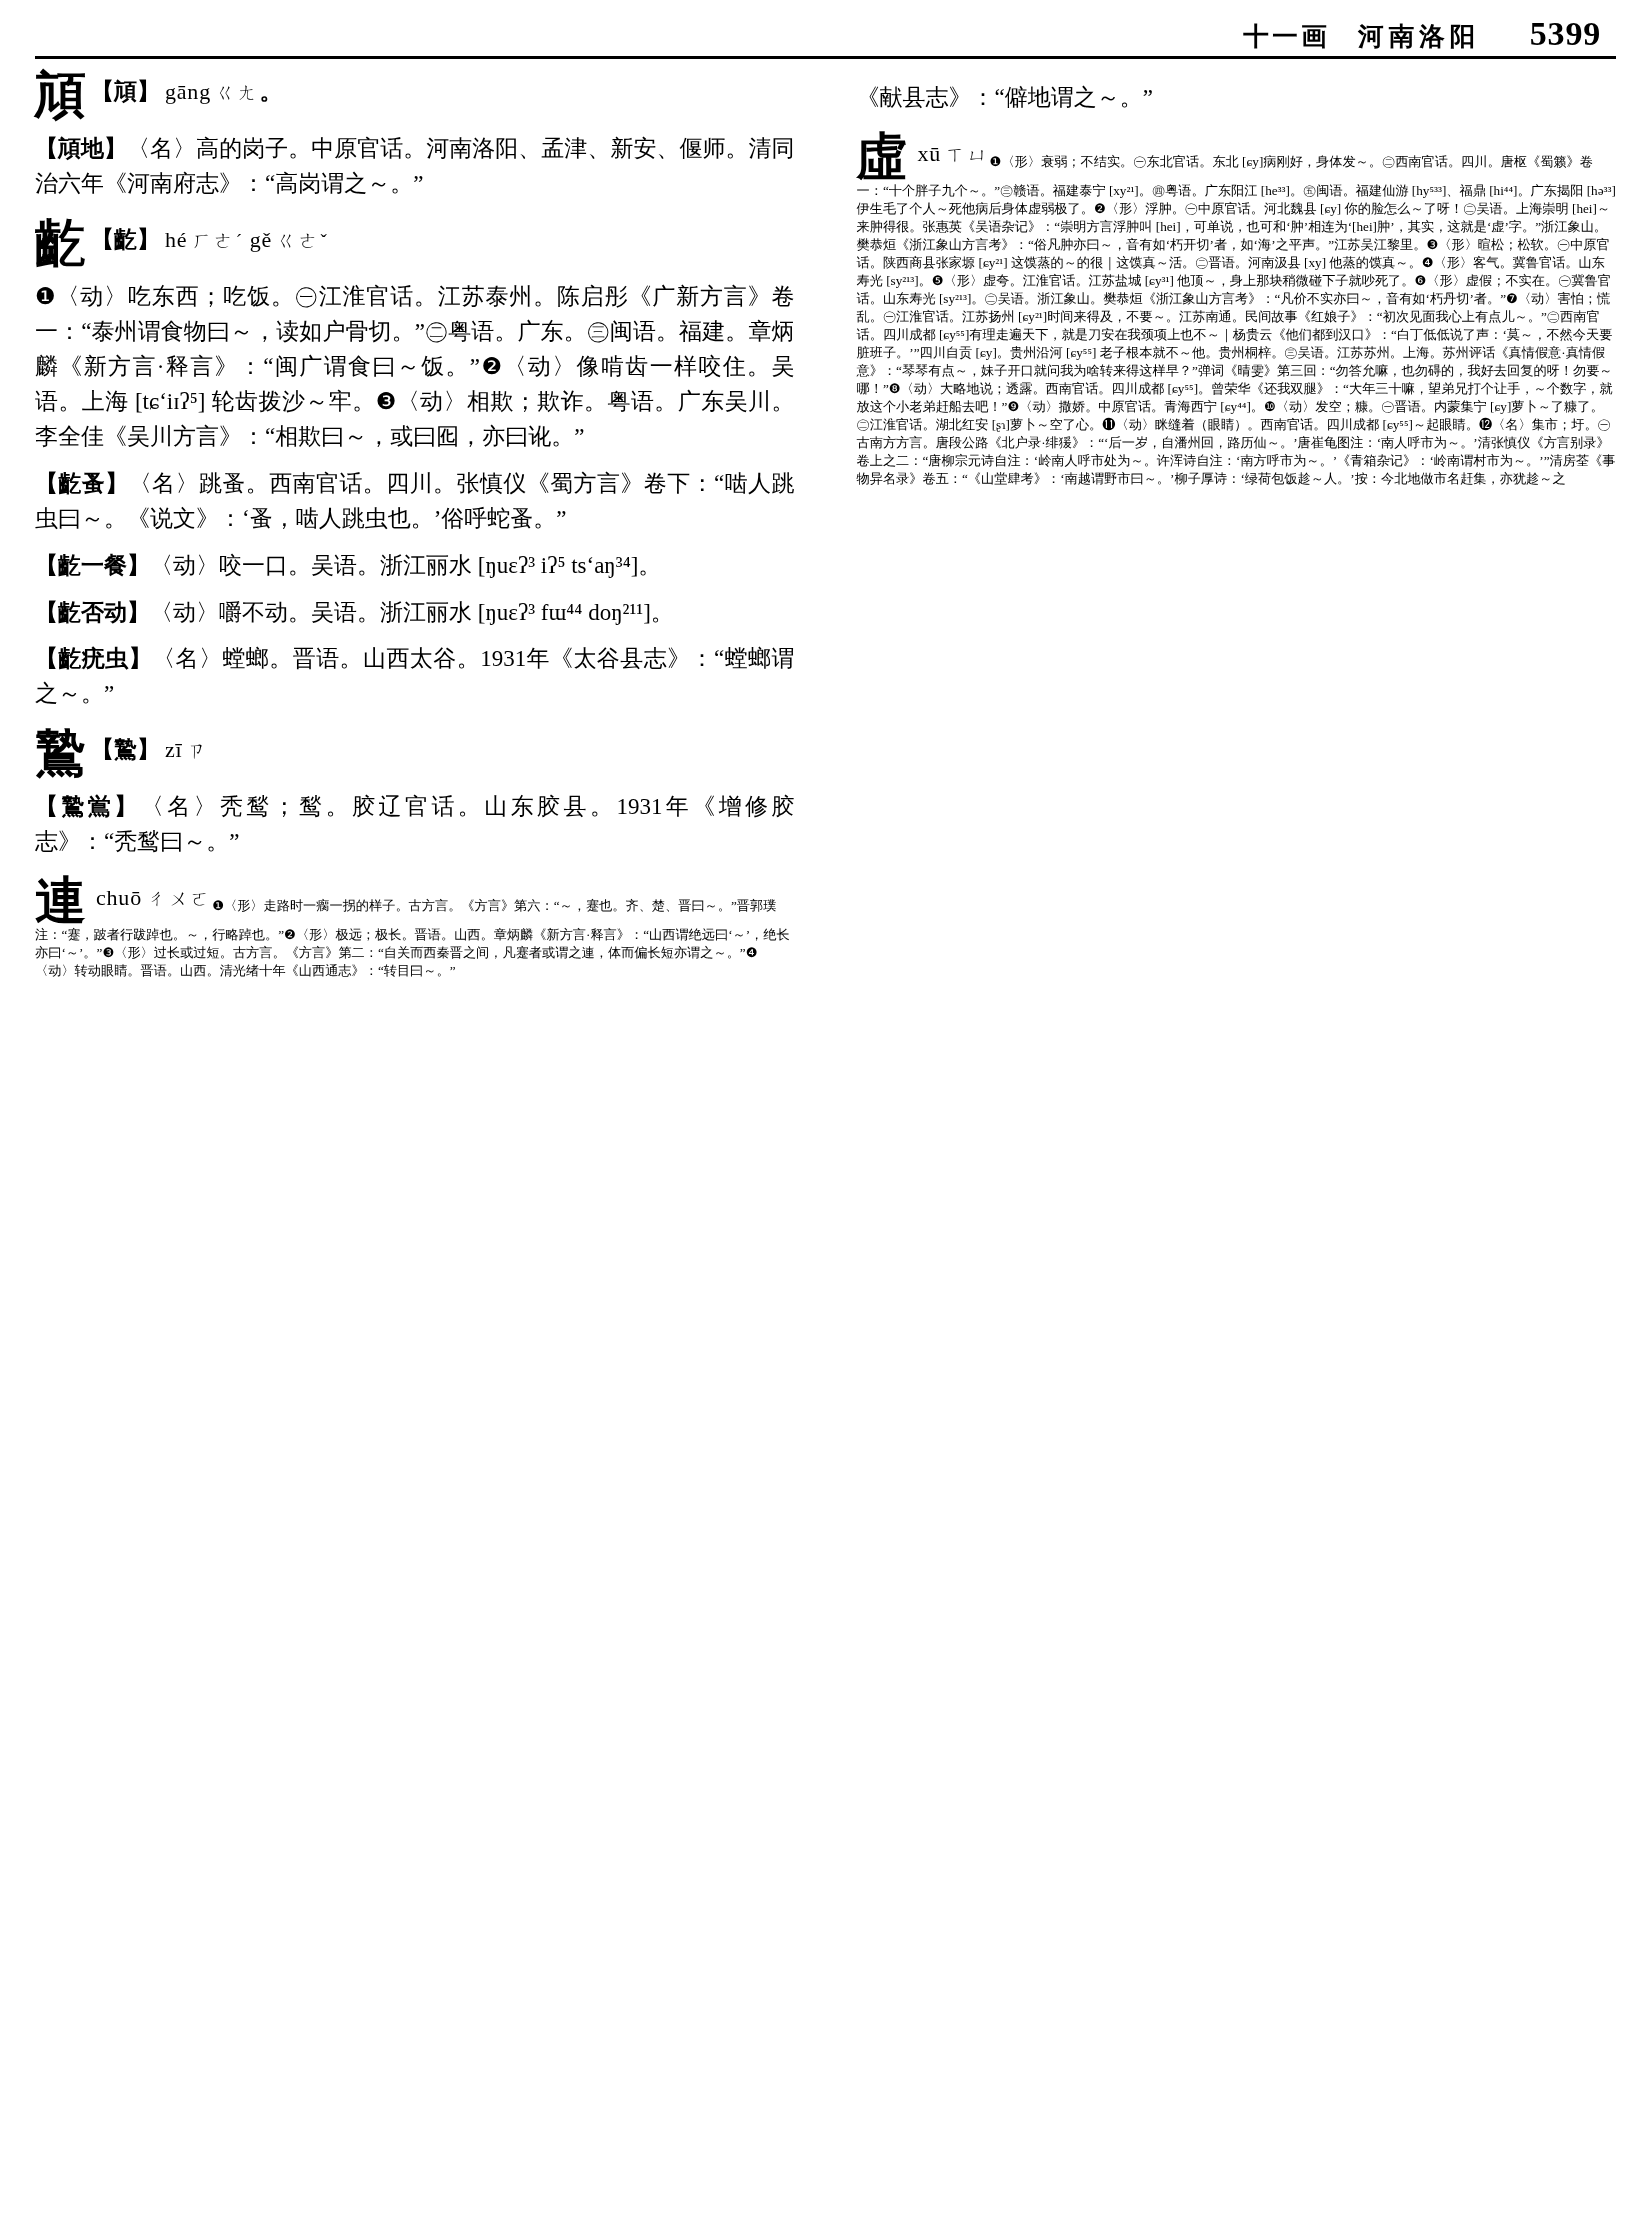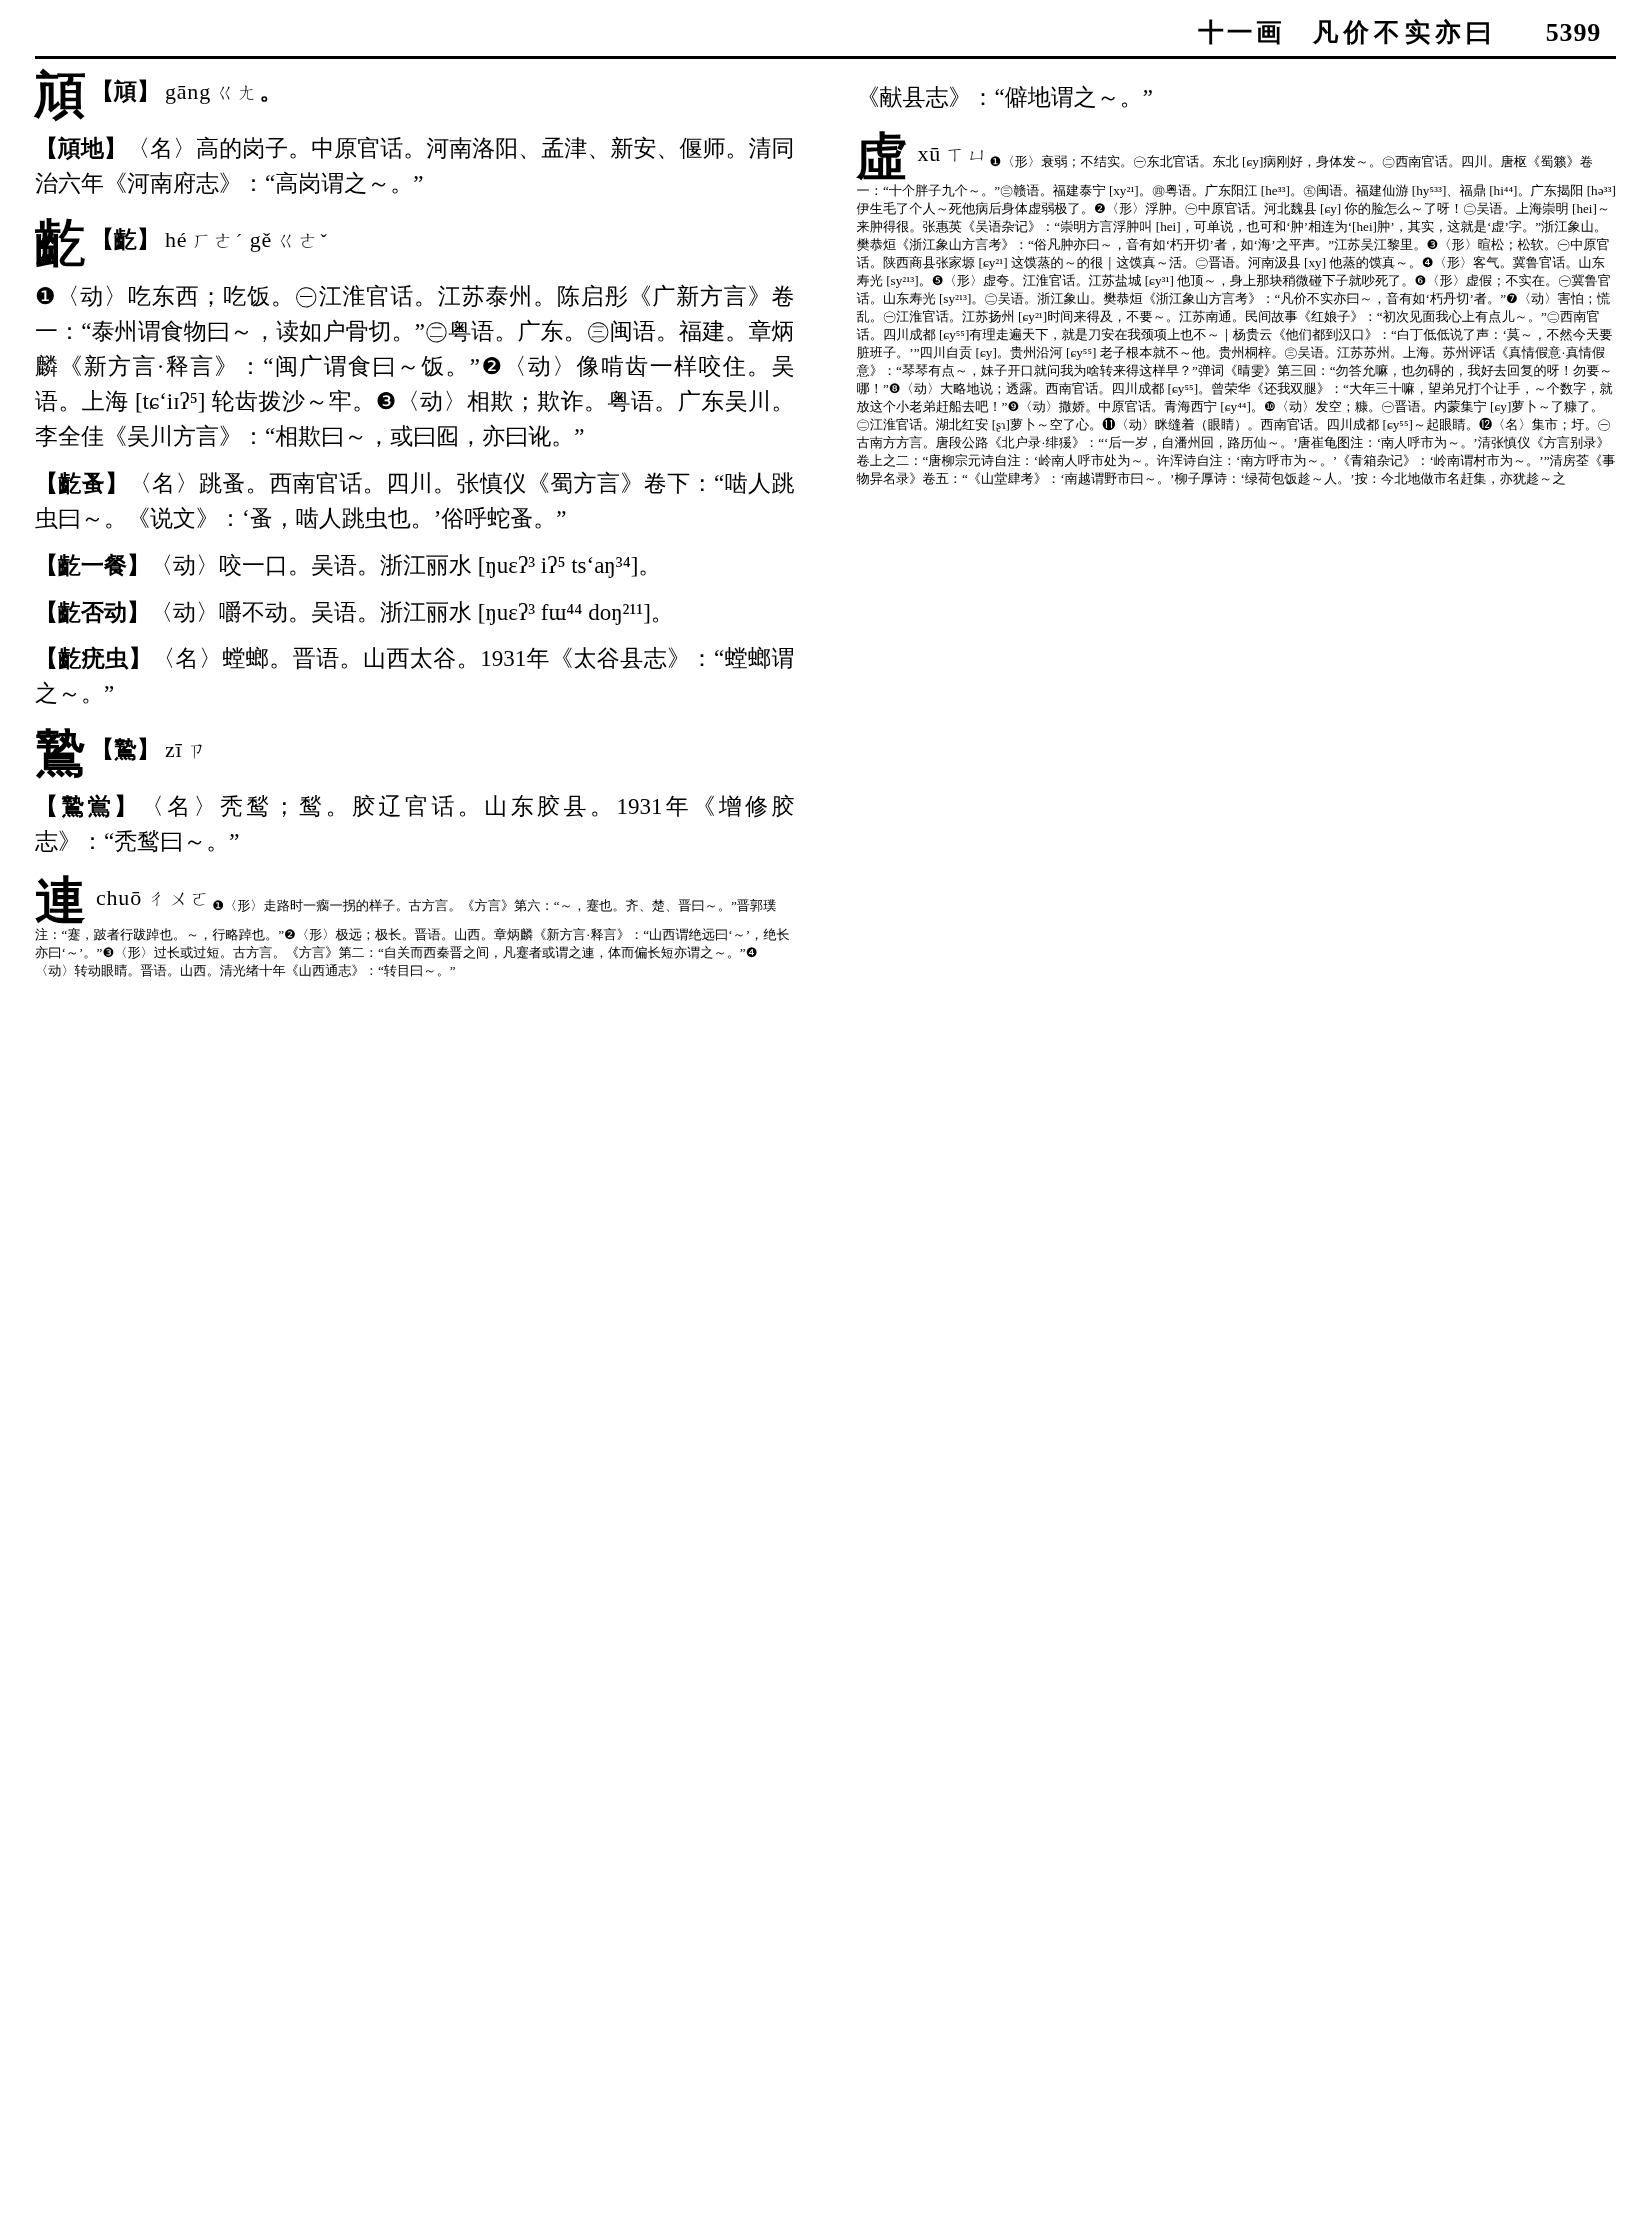--- a/index.html
+++ b/index.html
@@ -43,21 +43,21 @@
     letter-spacing: 1.6px;
   }
   .header-stroke {
     letter-spacing: 3.3px;
   }
   .header-chars {
     letter-spacing: 5px;
   }
   .header-page {
     font-family: "Liberation Serif", serif;
-    font-size: 26px;
+    font-size: 34px;
     font-weight: bold;
     letter-spacing: 0.8px;
     margin-left: 21.4px;
   }
   .header-rule {
     position: absolute;
     top: 56px;
     left: 35px;
     width: 1581px;
     height: 2.5px;
@@ -125,21 +125,21 @@
   }
 </style>
 </head>
 <body>
 
 <div class="page">
 
   <div class="header">
     <div class="header-inner">
       <span class="header-stroke">十一画</span>
-      <span class="header-chars">凡价不实亦曰</span>
+      <span class="header-chars">河南洛阳</span>
       <span class="header-page">5399</span>
     </div>
   </div>
   <div class="header-rule"></div>
 
   <div class="columns">
 
     <div class="col">
 
       <div class="head-entry">

